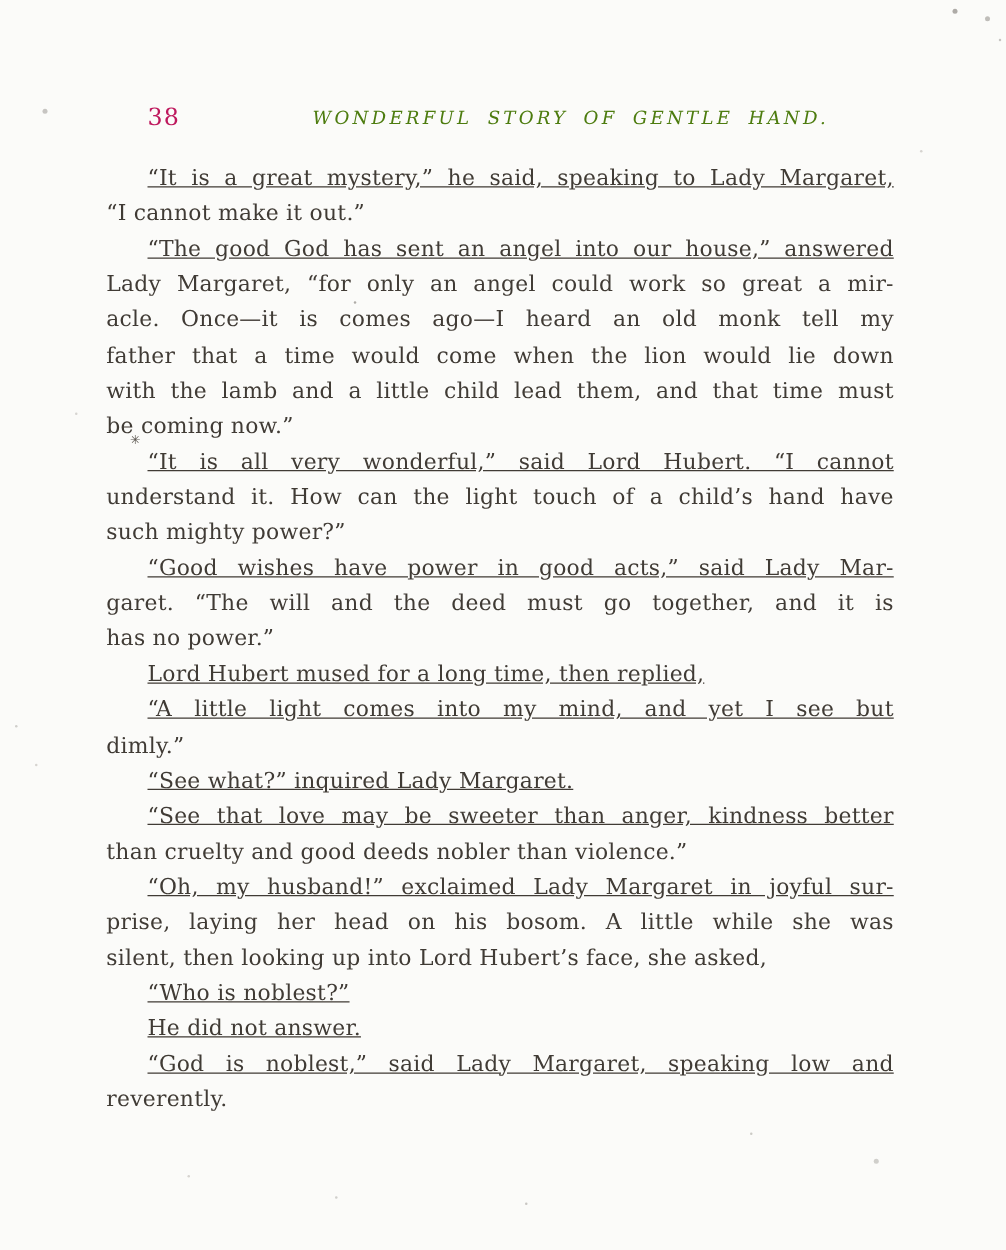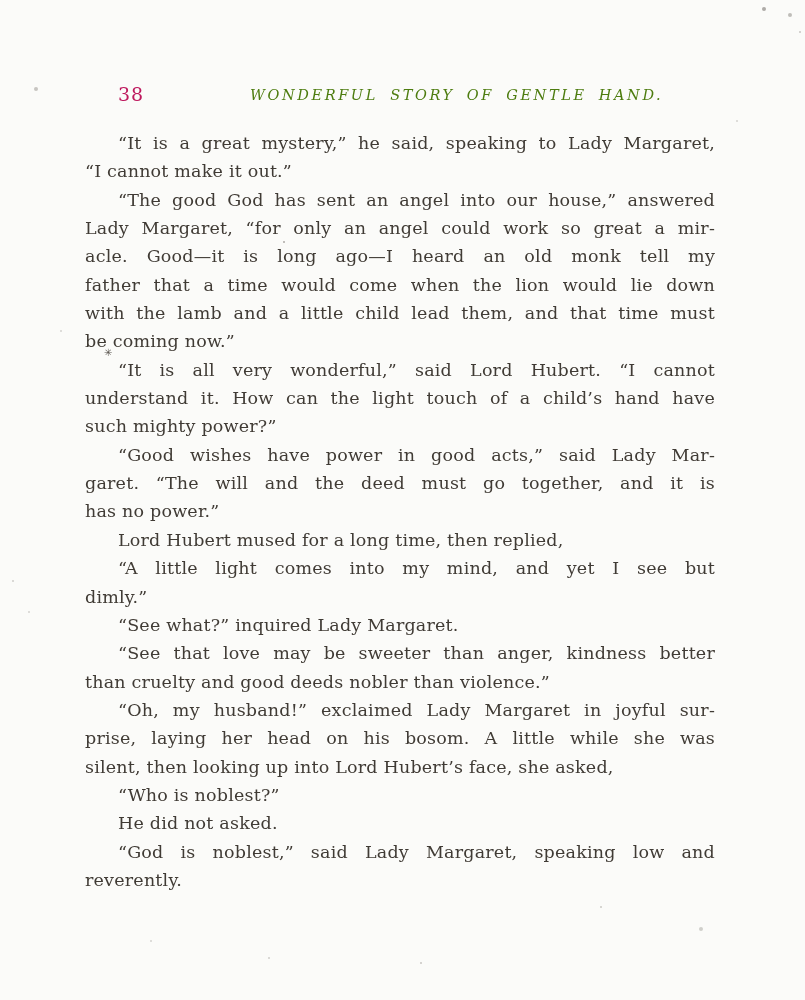--- a/index.html
+++ b/index.html
@@ -51,20 +51,21 @@
     text-align: justify;
     text-align-last: justify;
     letter-spacing: 0.2px;
   }
   .line.last {
     text-align: right;
     text-align-last: left;
   }
   .line.first {
     text-indent: 33px;
+    text-decoration: underline;
   }
   
   .specks {
     position: absolute;
     top: 0; left: 0;
     width: 2px; height: 2px;
     border-radius: 50%;
     background: transparent;
     box-shadow:
       35px 88px 0 1px rgba(80,74,66,0.30),
@@ -105,21 +106,21 @@
   <div class="running-head">WONDERFUL STORY OF GENTLE HAND.</div>
 
   <div class="page-body">
       <div class="paragraph">
         <div class="line first">“It is a great mystery,” he said, speaking to Lady Margaret,</div>
         <div class="line last">“I cannot make it out.”</div>
       </div>
       <div class="paragraph">
         <div class="line first">“The good God has sent an angel into our house,” answered</div>
         <div class="line">Lady Margaret, “for only an angel could work so great a mir-</div>
-        <div class="line">acle.  Good—it is long ago—I heard an old monk tell my</div>
+        <div class="line">acle.  Once—it is comes ago—I heard an old monk tell my</div>
         <div class="line">father that a time would come when the lion would lie down</div>
         <div class="line">with the lamb and a little child lead them, and that time must</div>
         <div class="line last">be coming now.”</div>
       </div>
       <div class="paragraph">
         <div class="line first">“It is all very wonderful,” said Lord Hubert.  “I cannot</div>
         <div class="line">understand it.  How can the light touch of a child’s hand have</div>
         <div class="line last">such mighty power?”</div>
       </div>
       <div class="paragraph">
@@ -143,20 +144,20 @@
       </div>
       <div class="paragraph">
         <div class="line first">“Oh, my husband!” exclaimed Lady Margaret in joyful sur-</div>
         <div class="line">prise, laying her head on his bosom.  A little while she was</div>
         <div class="line last">silent, then looking up into Lord Hubert’s face, she asked,</div>
       </div>
       <div class="paragraph">
         <div class="line first last">“Who is noblest?”</div>
       </div>
       <div class="paragraph">
-        <div class="line first last">He did not asked.</div>
+        <div class="line first last">He did not answer.</div>
       </div>
       <div class="paragraph">
         <div class="line first">“God is noblest,” said Lady Margaret, speaking low and</div>
         <div class="line last">reverently.</div>
       </div>
     </div>
 </div>
 
 </body></html>

